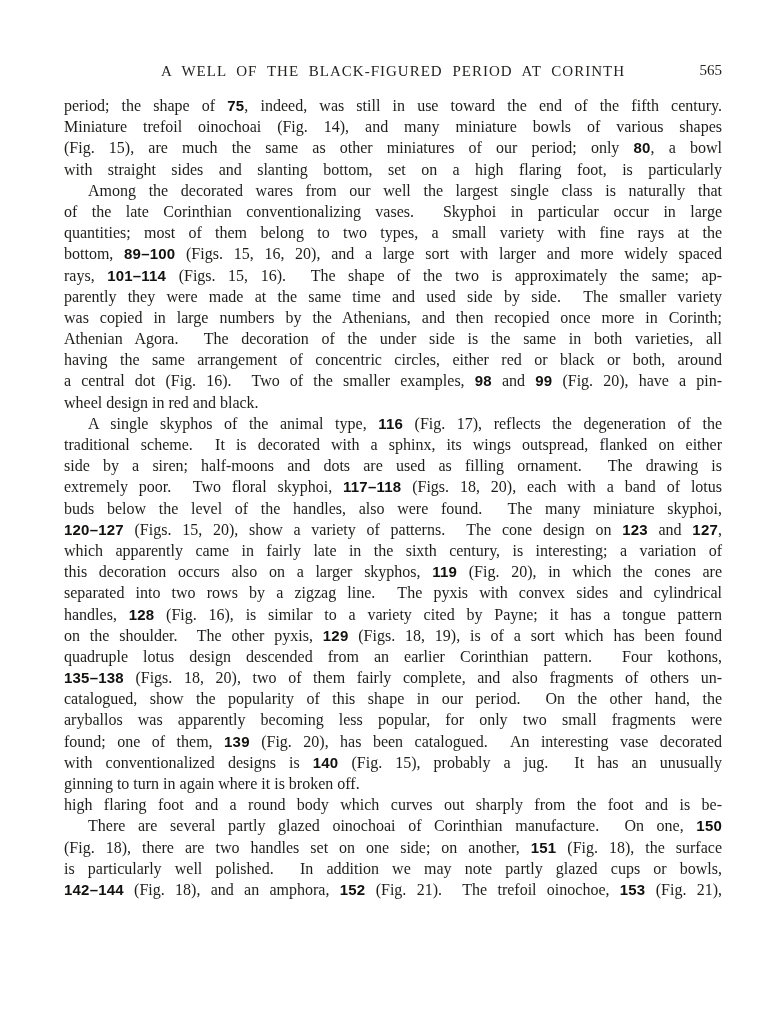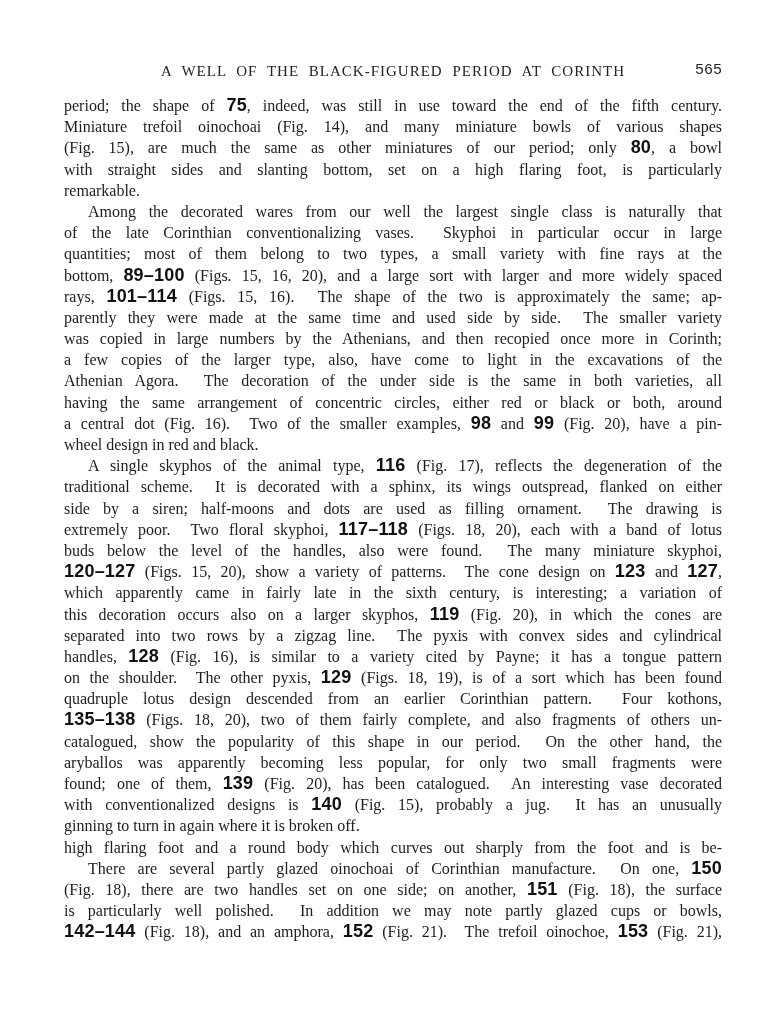--- a/index.html
+++ b/index.html
@@ -32,21 +32,20 @@
     word-spacing: 5px;
     color: #232321;
     white-space: nowrap;
   }
   .running-head .pageno {
     position: absolute;
     right: 0;
     top: 0;
     font-size: 15px;
     color: #232321;
-    font-family: Liberation Mono, monospace;
   }
   .page-body {
     margin-top: 16px;
     font-size: 16px;
     line-height: 21.2px;
   }
   .paragraph { margin: 0; }
   .line {
     text-align: justify;
     text-align-last: justify;
@@ -56,50 +55,48 @@
     white-space: normal;
   }
   .line.lastline {
     text-align-last: left;
     -moz-text-align-last: left;
   }
   .line.indent { text-indent: 24px; }
   .catno {
     font-family: "Liberation Sans", "DejaVu Sans", sans-serif;
     font-weight: 700;
-    font-size: 18px;
+    font-size: 15px;
     color: #111110;
     letter-spacing: 0.2px;
   }
 </style>
 </head>
 <body>
 
 <div class="page">
   <div class="running-head">
     <span class="title">A WELL OF THE BLACK-FIGURED PERIOD AT CORINTH</span>
     <span class="pageno">565</span>
   </div>
   <div class="page-body">
       <div class="paragraph">
         <div class="line">period; the shape of <b class="catno">75</b>, indeed, was still in use toward the end of the fifth century.</div>
         <div class="line">Miniature trefoil oinochoai (Fig. 14), and many miniature bowls of various shapes</div>
         <div class="line">(Fig. 15), are much the same as other miniatures of our period; only <b class="catno">80</b>, a bowl</div>
         <div class="line">with straight sides and slanting bottom, set on a high flaring foot, is particularly</div>
-        <div class="line lastline">remarkable.</div>
       </div>
       <div class="paragraph">
         <div class="line indent">Among the decorated wares from our well the largest single class is naturally that</div>
         <div class="line">of the late Corinthian conventionalizing vases.&nbsp; Skyphoi in particular occur in large</div>
         <div class="line">quantities; most of them belong to two types, a small variety with fine rays at the</div>
         <div class="line">bottom, <b class="catno">89–100</b> (Figs. 15, 16, 20), and a large sort with larger and more widely spaced</div>
         <div class="line">rays, <b class="catno">101–114</b> (Figs. 15, 16).&nbsp; The shape of the two is approximately the same; ap-</div>
         <div class="line">parently they were made at the same time and used side by side.&nbsp; The smaller variety</div>
         <div class="line">was copied in large numbers by the Athenians, and then recopied once more in Corinth;</div>
-        <div class="line">a few copies of the larger type, also, have come to light in the excavations of the</div>
         <div class="line">Athenian Agora.&nbsp; The decoration of the under side is the same in both varieties, all</div>
         <div class="line">having the same arrangement of concentric circles, either red or black or both, around</div>
         <div class="line">a central dot (Fig. 16).&nbsp; Two of the smaller examples, <b class="catno">98</b> and <b class="catno">99</b> (Fig. 20), have a pin-</div>
         <div class="line lastline">wheel design in red and black.</div>
       </div>
       <div class="paragraph">
         <div class="line indent">A single skyphos of the animal type, <b class="catno">116</b> (Fig. 17), reflects the degeneration of the</div>
         <div class="line">traditional scheme.&nbsp; It is decorated with a sphinx, its wings outspread, flanked on either</div>
         <div class="line">side by a siren; half-moons and dots are used as filling ornament.&nbsp; The drawing is</div>
         <div class="line">extremely poor.&nbsp; Two floral skyphoi, <b class="catno">117–118</b> (Figs. 18, 20), each with a band of lotus</div>

